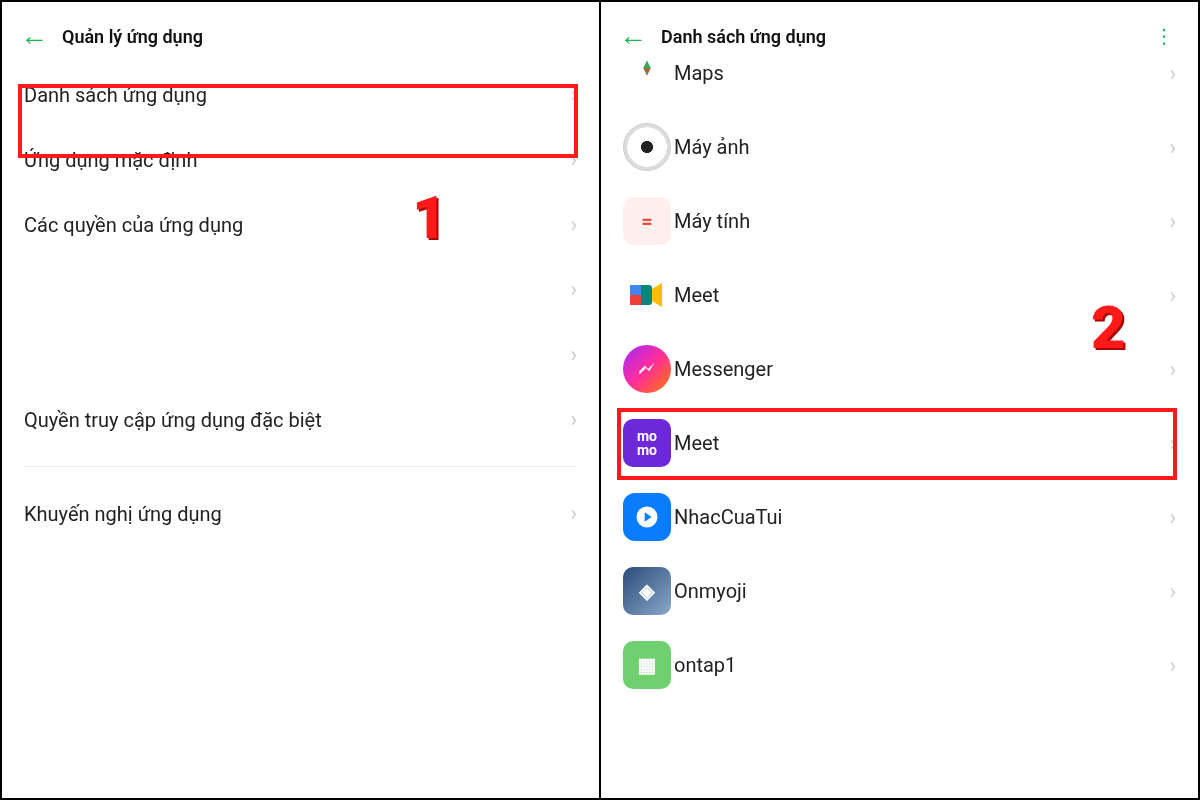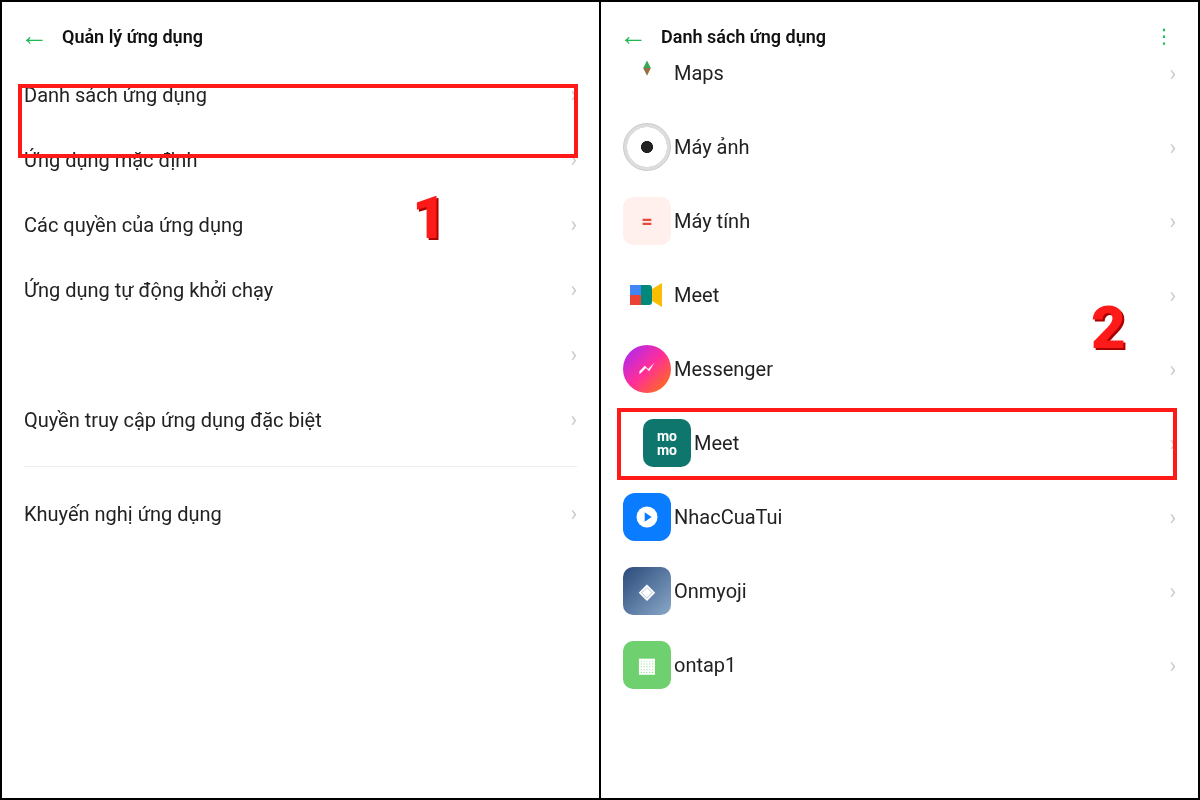--- a/index.html
+++ b/index.html
@@ -105,21 +105,21 @@
     color: #ff1a1a;
     text-shadow: 2px 2px 0 #a00;
     pointer-events: none;
   }
   
   .ic-maps { background: linear-gradient(135deg,#fff,#fff); }
   .ic-camera { background: radial-gradient(circle at 50% 50%, #222 0 18%, #fff 19% 60%, #ddd 61% 100%); border:1px solid #ccc; border-radius:50%;}
   .ic-calc { background:#fff0ee; color:#e74c3c; }
   .ic-meet { background:#fff; }
   .ic-messenger { background: linear-gradient(135deg,#a028ff,#ff2e9a,#ff7b00); border-radius:50%; }
-  .ic-momo { background:#0f766e; font-size:14px; line-height:1; text-align:center;margin-left:20px; }
+  .ic-momo { background:#6d28d9; font-size:14px; line-height:1; text-align:center; }
   .ic-nct { background:#0a7cff; border-radius:12px; }
   .ic-onmyoji { background:linear-gradient(135deg,#2a4a7a,#8aa8c8); }
   .ic-ontap { background:#6fd06f; }
   .partial-top { margin-top:-26px; }
   .partial-bot { margin-bottom:-30px; }
 </style>
 </head>
 <body>
 
 <div class="container">
@@ -136,21 +136,20 @@
     </div>
     <div class="menu-item">
       <span>Ứng dụng mặc định</span>
       <span class="chev">›</span>
     </div>
     <div class="menu-item">
       <span>Các quyền của ứng dụng</span>
       <span class="chev">›</span>
     </div>
     <div class="menu-item">
-      <span>Ứng dụng tự động khởi chạy</span>
       <span class="chev">›</span>
     </div>
     <div class="menu-item">
       <span class="chev">›</span>
     </div>
     <div class="menu-item">
       <span>Quyền truy cập ứng dụng đặc biệt</span>
       <span class="chev">›</span>
     </div>
 

